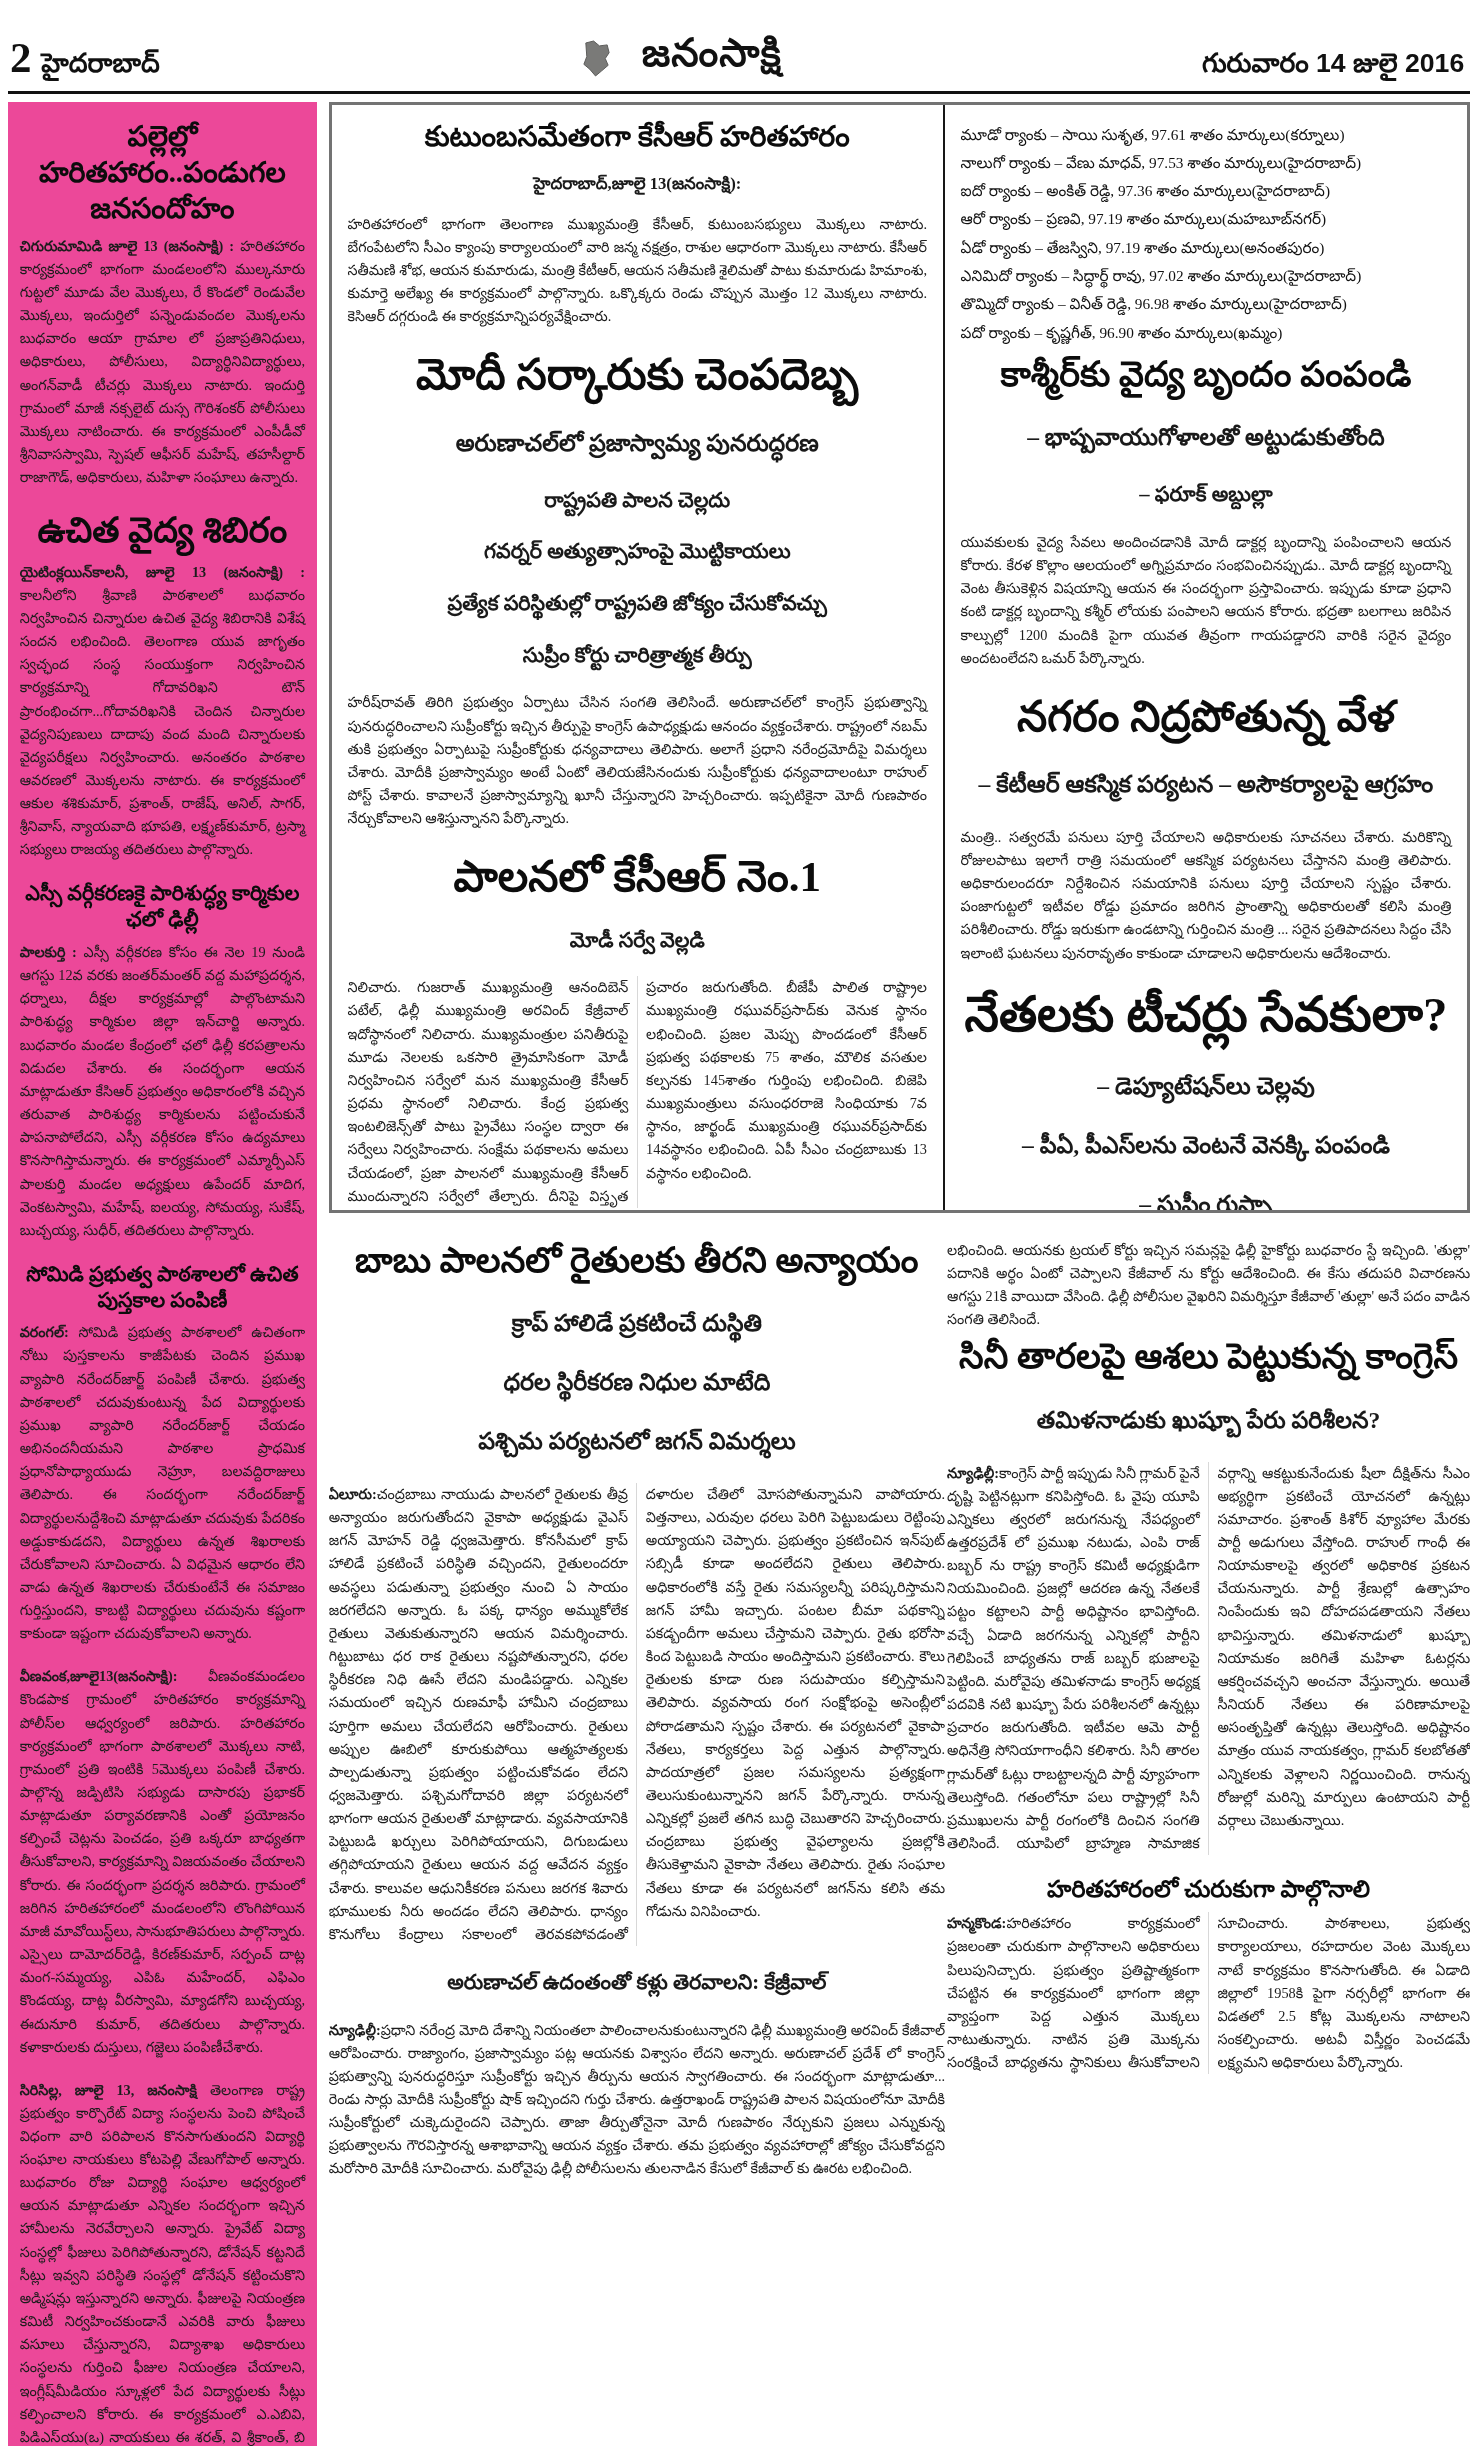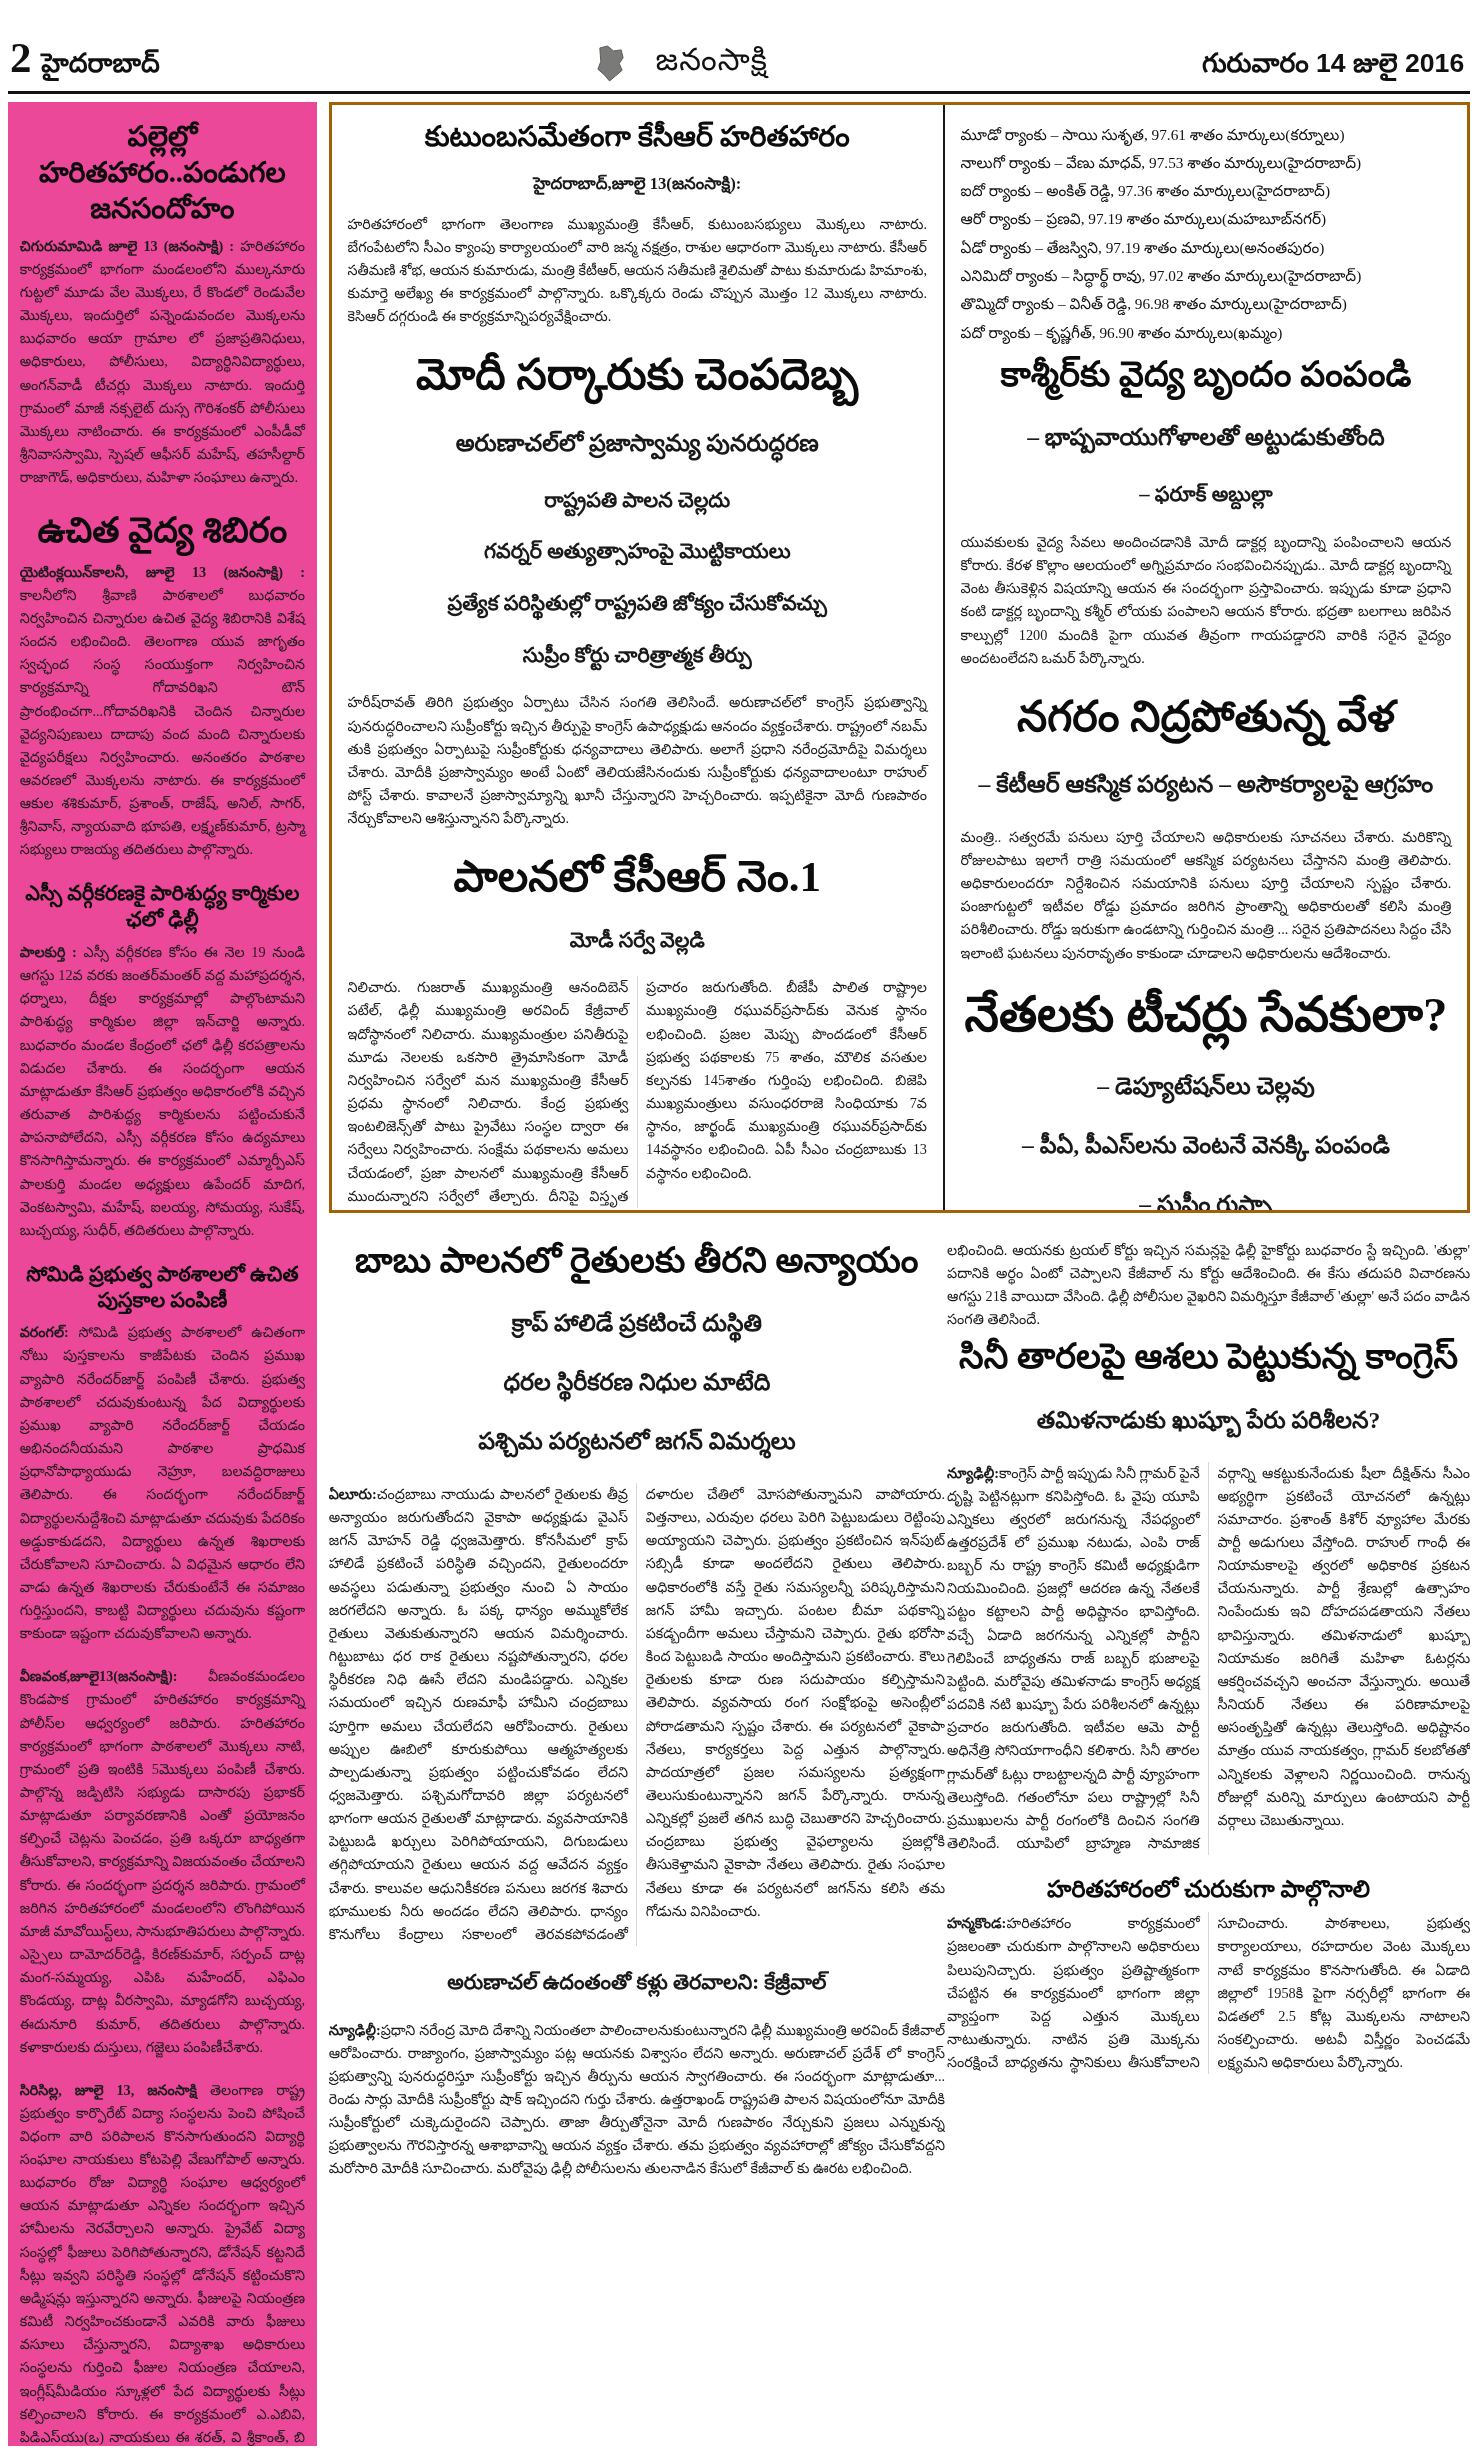--- a/index.html
+++ b/index.html
@@ -8,32 +8,32 @@
     font-family:"Liberation Serif","DejaVu Serif",serif;
     color:#111;position:relative;overflow:hidden;box-sizing:border-box;
     padding:5.9px 7.9px;
   }
   
   .hdr{display:flex;align-items:flex-end;justify-content:space-between;height:85px;padding:0 5.9px 5.9px 2px;box-sizing:border-box;}
   .hdr-left{display:flex;align-items:baseline;gap:9.9px;}
   .hdr-pageno{font-size:43px;font-weight:bold;line-height:1;}
   .hdr-section{font-size:26.6px;font-weight:bold;font-family:"Liberation Sans","DejaVu Sans",sans-serif;}
   .hdr-center{display:flex;align-items:center;gap:7.9px;}
-  .masthead{font-size:31px;font-weight:normal;letter-spacing:1px;font-family:"Liberation Sans","DejaVu Sans",sans-serif;margin-left:21px;}
+  .masthead{font-size:39px;font-weight:bold;letter-spacing:1px;font-family:"Liberation Sans","DejaVu Sans",sans-serif;margin-left:21px;}
   .hdr-date{font-size:26.6px;font-weight:bold;font-family:"Liberation Sans","DejaVu Sans",sans-serif;}
   .hdr-rule{border:0;border-top:3.9px solid #111;margin:0 0 7.9px 0;}
   
   .content{display:flex;gap:11.8px;height:2344px;}
   .col-left{
     width:309px;flex:0 0 309px;background:#ec4899;padding:13.8px 11.8px;box-sizing:border-box;
     overflow:hidden;
   }
   .col-main{flex:1;display:flex;flex-direction:column;min-width:0;}
   .top-box{
-    border:3px solid #a16207;display:flex;min-height:1111px;max-height:1111px;overflow:hidden;box-sizing:border-box;
+    border:3px solid #737373;display:flex;min-height:1111px;max-height:1111px;overflow:hidden;box-sizing:border-box;
   }
   .mid-sub{width:54%;border-right:2.5px solid #161616;padding:9.9px 15.8px;box-sizing:border-box;overflow:hidden;}
   .right-sub{flex:1;padding:9.9px 15.8px;box-sizing:border-box;overflow:hidden;}
   .bottom-row{display:flex;gap:2px;flex:1;padding-top:22px;overflow:hidden;}
   .b-mid{width:54%;box-sizing:border-box;overflow:hidden;}
   .b-right{flex:1;box-sizing:border-box;overflow:hidden;min-width:0;}
   
   .art{margin-bottom:19.7px;}
   .hl{font-weight:bold;text-align:center;line-height:1.25;margin:3.9px 0 7.9px 0;color:#0c0c0c;}
   .hl-xl{font-size:43px;}

